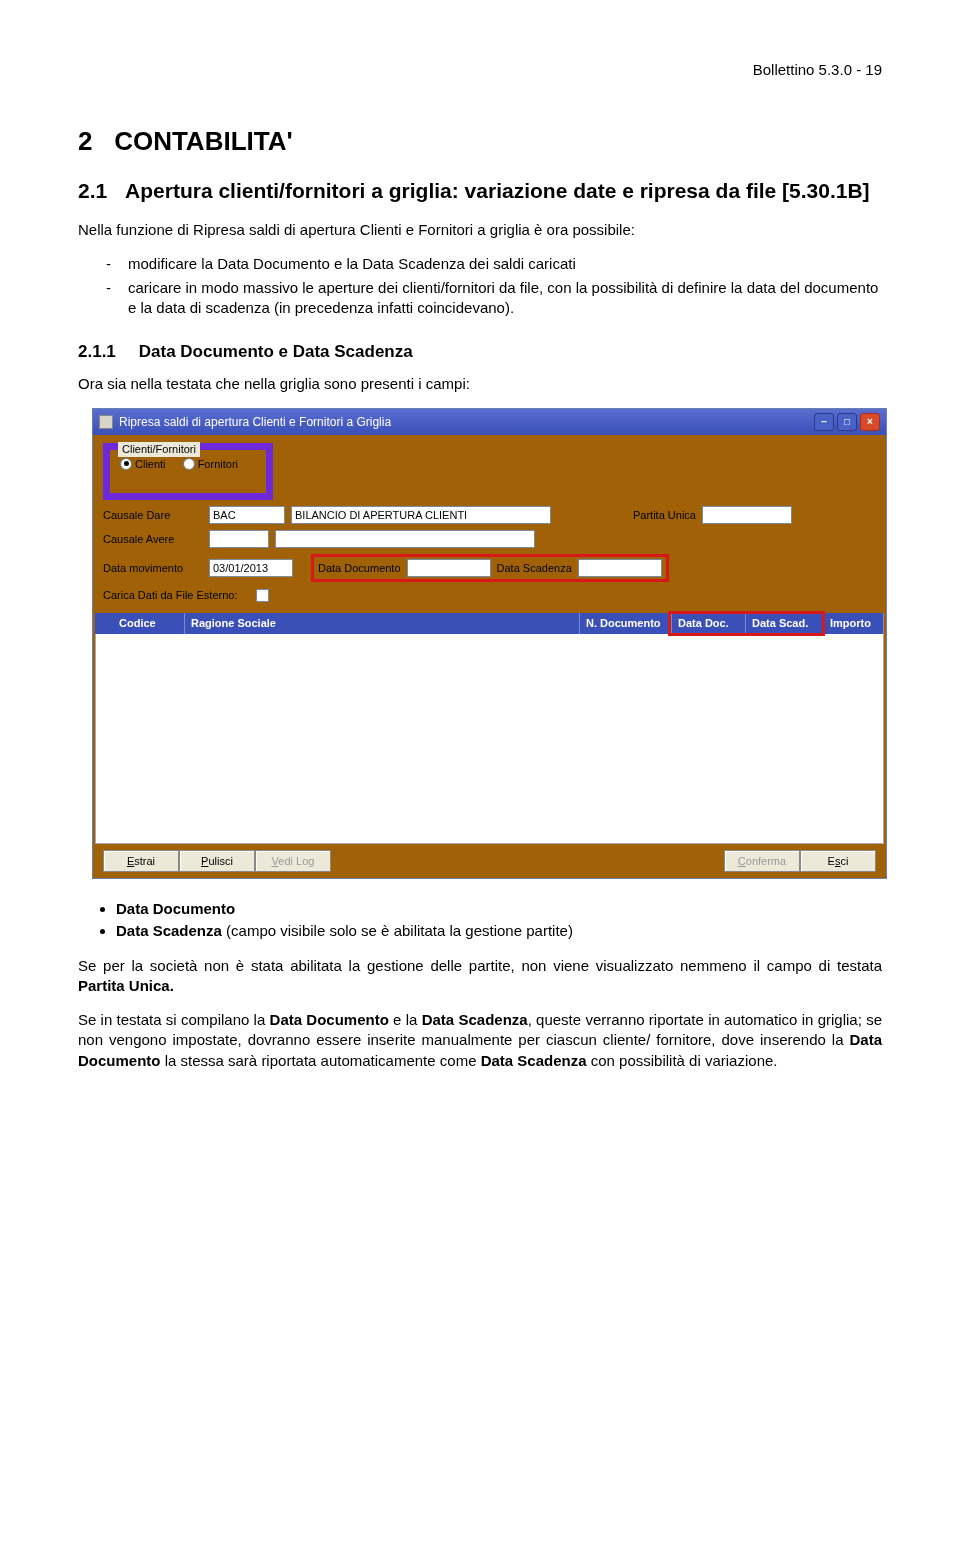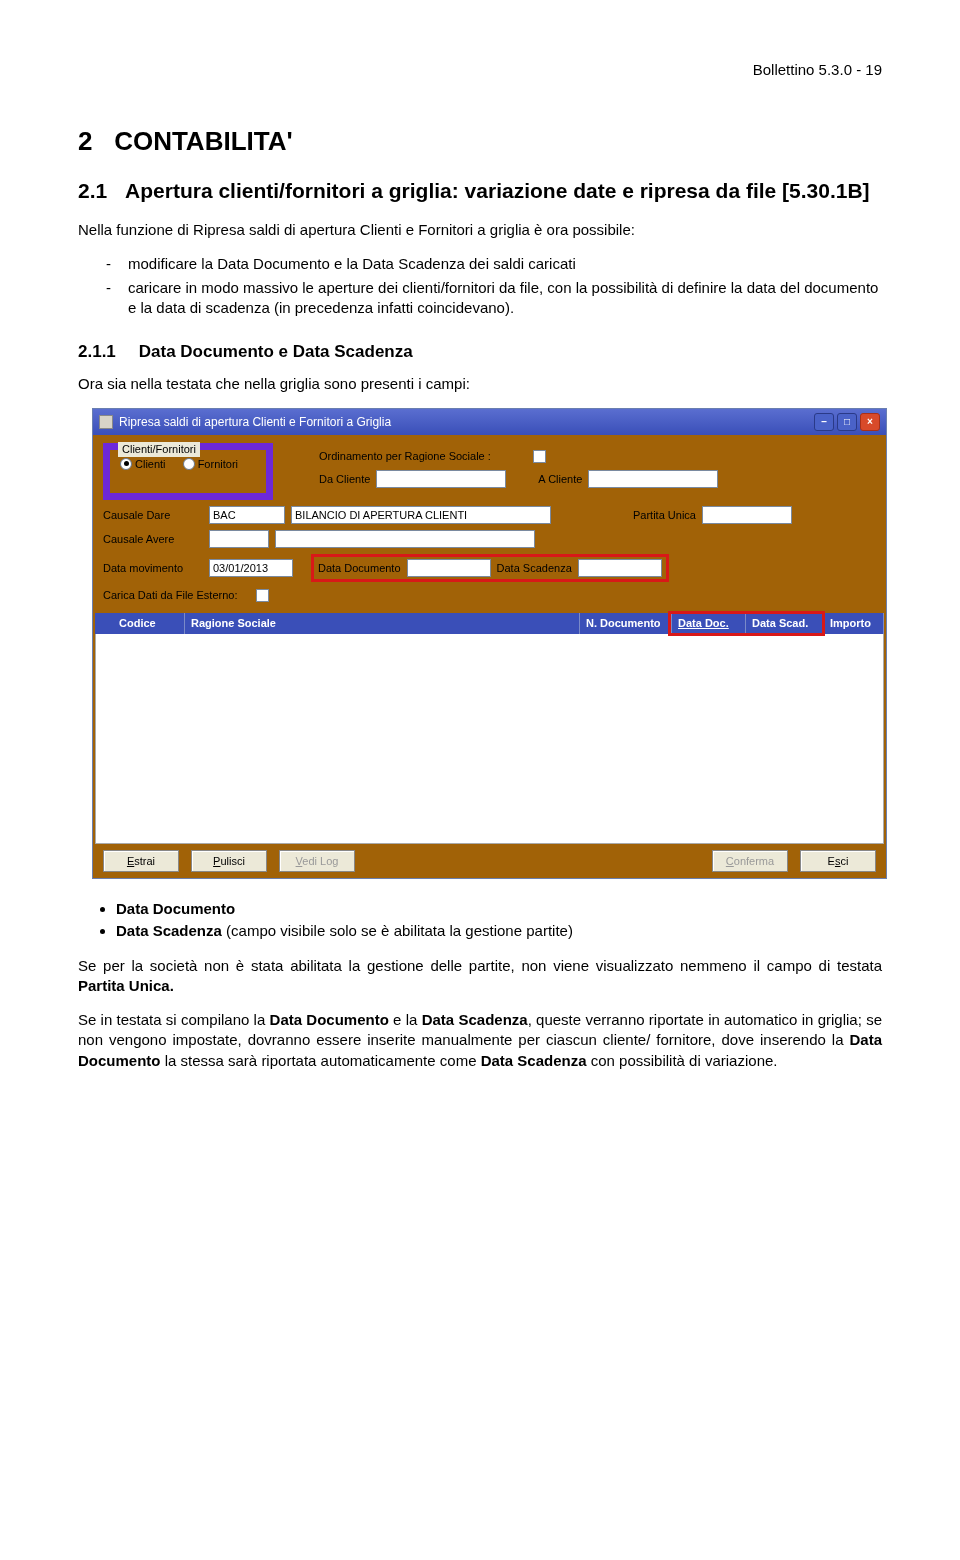--- a/index.html
+++ b/index.html
@@ -100,21 +100,21 @@
     font-size: 11px; font-weight: bold; padding-left: 18px;
   }
   .gh { border-right: 1px solid #7a8ac8; padding: 3px 6px; }
   .grid-body { background:#fff; height: 210px; border: 1px solid #aaa; border-top:none; }
   .gh.redcol { background: #3a4fb8; position: relative; }
   .gh-redhighlight {
     position:absolute; top:-2px; left:-2px; right:-2px; bottom:-2px;
     border: 3px solid #d81818; pointer-events:none;
   }
 
-  .btnbar { display:flex; padding: 6px 10px; gap: 12px; }
+  .btnbar { display:flex; padding: 6px 10px; gap: 0; }
   .flex1 { flex:1; }
   .wbtn {
     width: 76px; height: 22px; background: #ece9d8;
     border: 1px solid #888; font-size: 11px;
     display:flex; align-items:center; justify-content:center;
     box-shadow: inset 1px 1px 0 #fff;
   }
   .wbtn.disabled { color: #999; }
   .wbtn .u { text-decoration: underline; }
 
@@ -163,34 +163,20 @@
       <span class="winbtn close">×</span>
     </div>
 
     <div class="form-area">
       <div class="row">
 
         <div class="group" style="width:170px;">
           <span class="group-title">Clienti/Fornitori</span>
           <span class="radio checked"></span><span class="radio-lbl">Clienti</span>
           <span class="radio"></span><span class="radio-lbl">Fornitori</span>
-        </div>
-        <div style="flex:1; padding-left:40px;">
-          <div class="row">
-            <span class="lbl">Ordinamento per Ragione Sociale :</span>
-            <span style="width:30px;"></span>
-            <span class="chk"></span>
-          </div>
-          <div class="row">
-            <span class="lbl">Da Cliente</span>
-            <span class="txtbox" style="width:130px;"></span>
-            <span style="width:20px;"></span>
-            <span class="lbl">A Cliente</span>
-            <span class="txtbox" style="width:130px;"></span>
-          </div>
         </div>
       </div>
 
       <div class="row">
         <span class="lbl" style="width:100px;">Causale Dare</span>
         <span class="txtbox" style="width:76px;">BAC</span>
         <span class="txtbox" style="width:260px;">BILANCIO DI APERTURA CLIENTI</span>
         <span style="width:70px;"></span>
         <span class="lbl">Partita Unica</span>
         <span class="txtbox" style="width:90px;"></span>
@@ -219,21 +205,21 @@
         <span style="width:6px;"></span>
         <span class="chk"></span>
       </div>
     </div>
 
     <div class="grid-area">
       <div class="grid-head">
         <div class="gh" style="width:72px;">Codice</div>
         <div class="gh" style="flex:1;">Ragione Sociale</div>
         <div class="gh" style="width:92px;">N. Documento</div>
-        <div class="gh redcol" style="width:74px;text-decoration:underline;">
+        <div class="gh redcol" style="width:74px;">
           <span>Data Doc.</span>
         </div>
         <div class="gh redcol" style="width:78px; position:relative;">
           <span>Data Scad.</span>
           <span class="gh-redhighlight" style="left:-78px;"></span>
         </div>
         <div class="gh" style="width:60px;">Importo</div>
       </div>
       <div class="grid-body"></div>
     </div>

